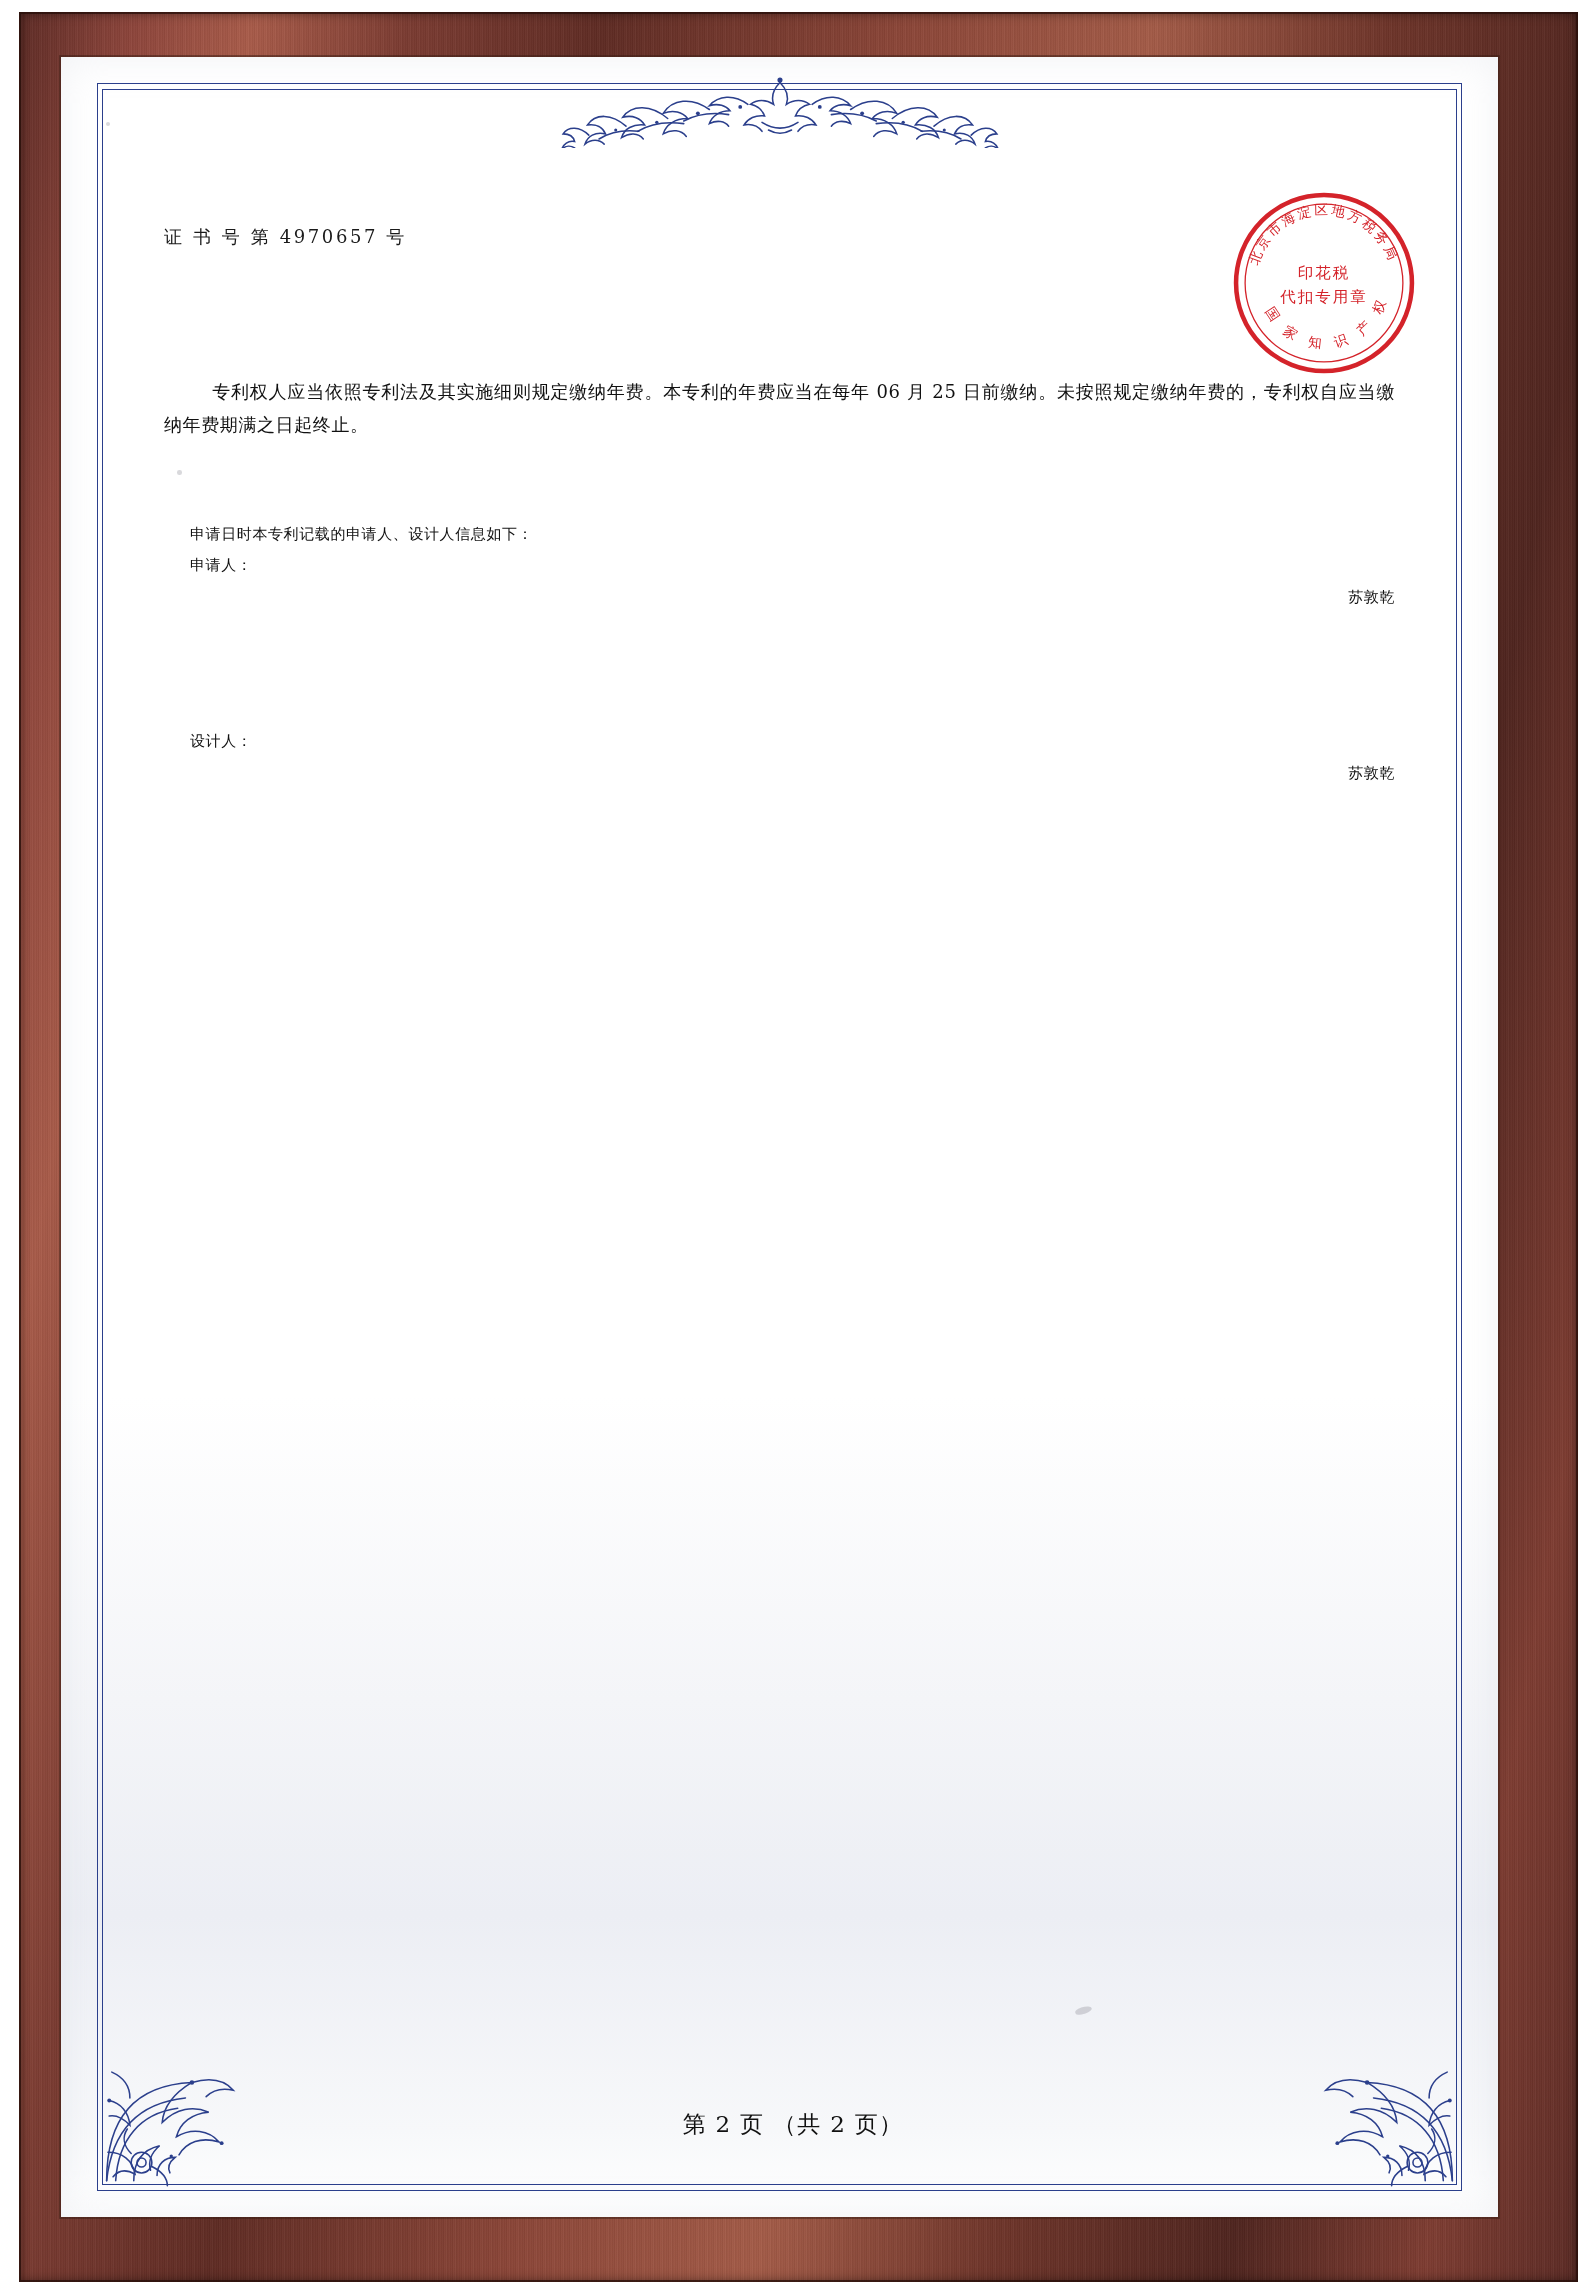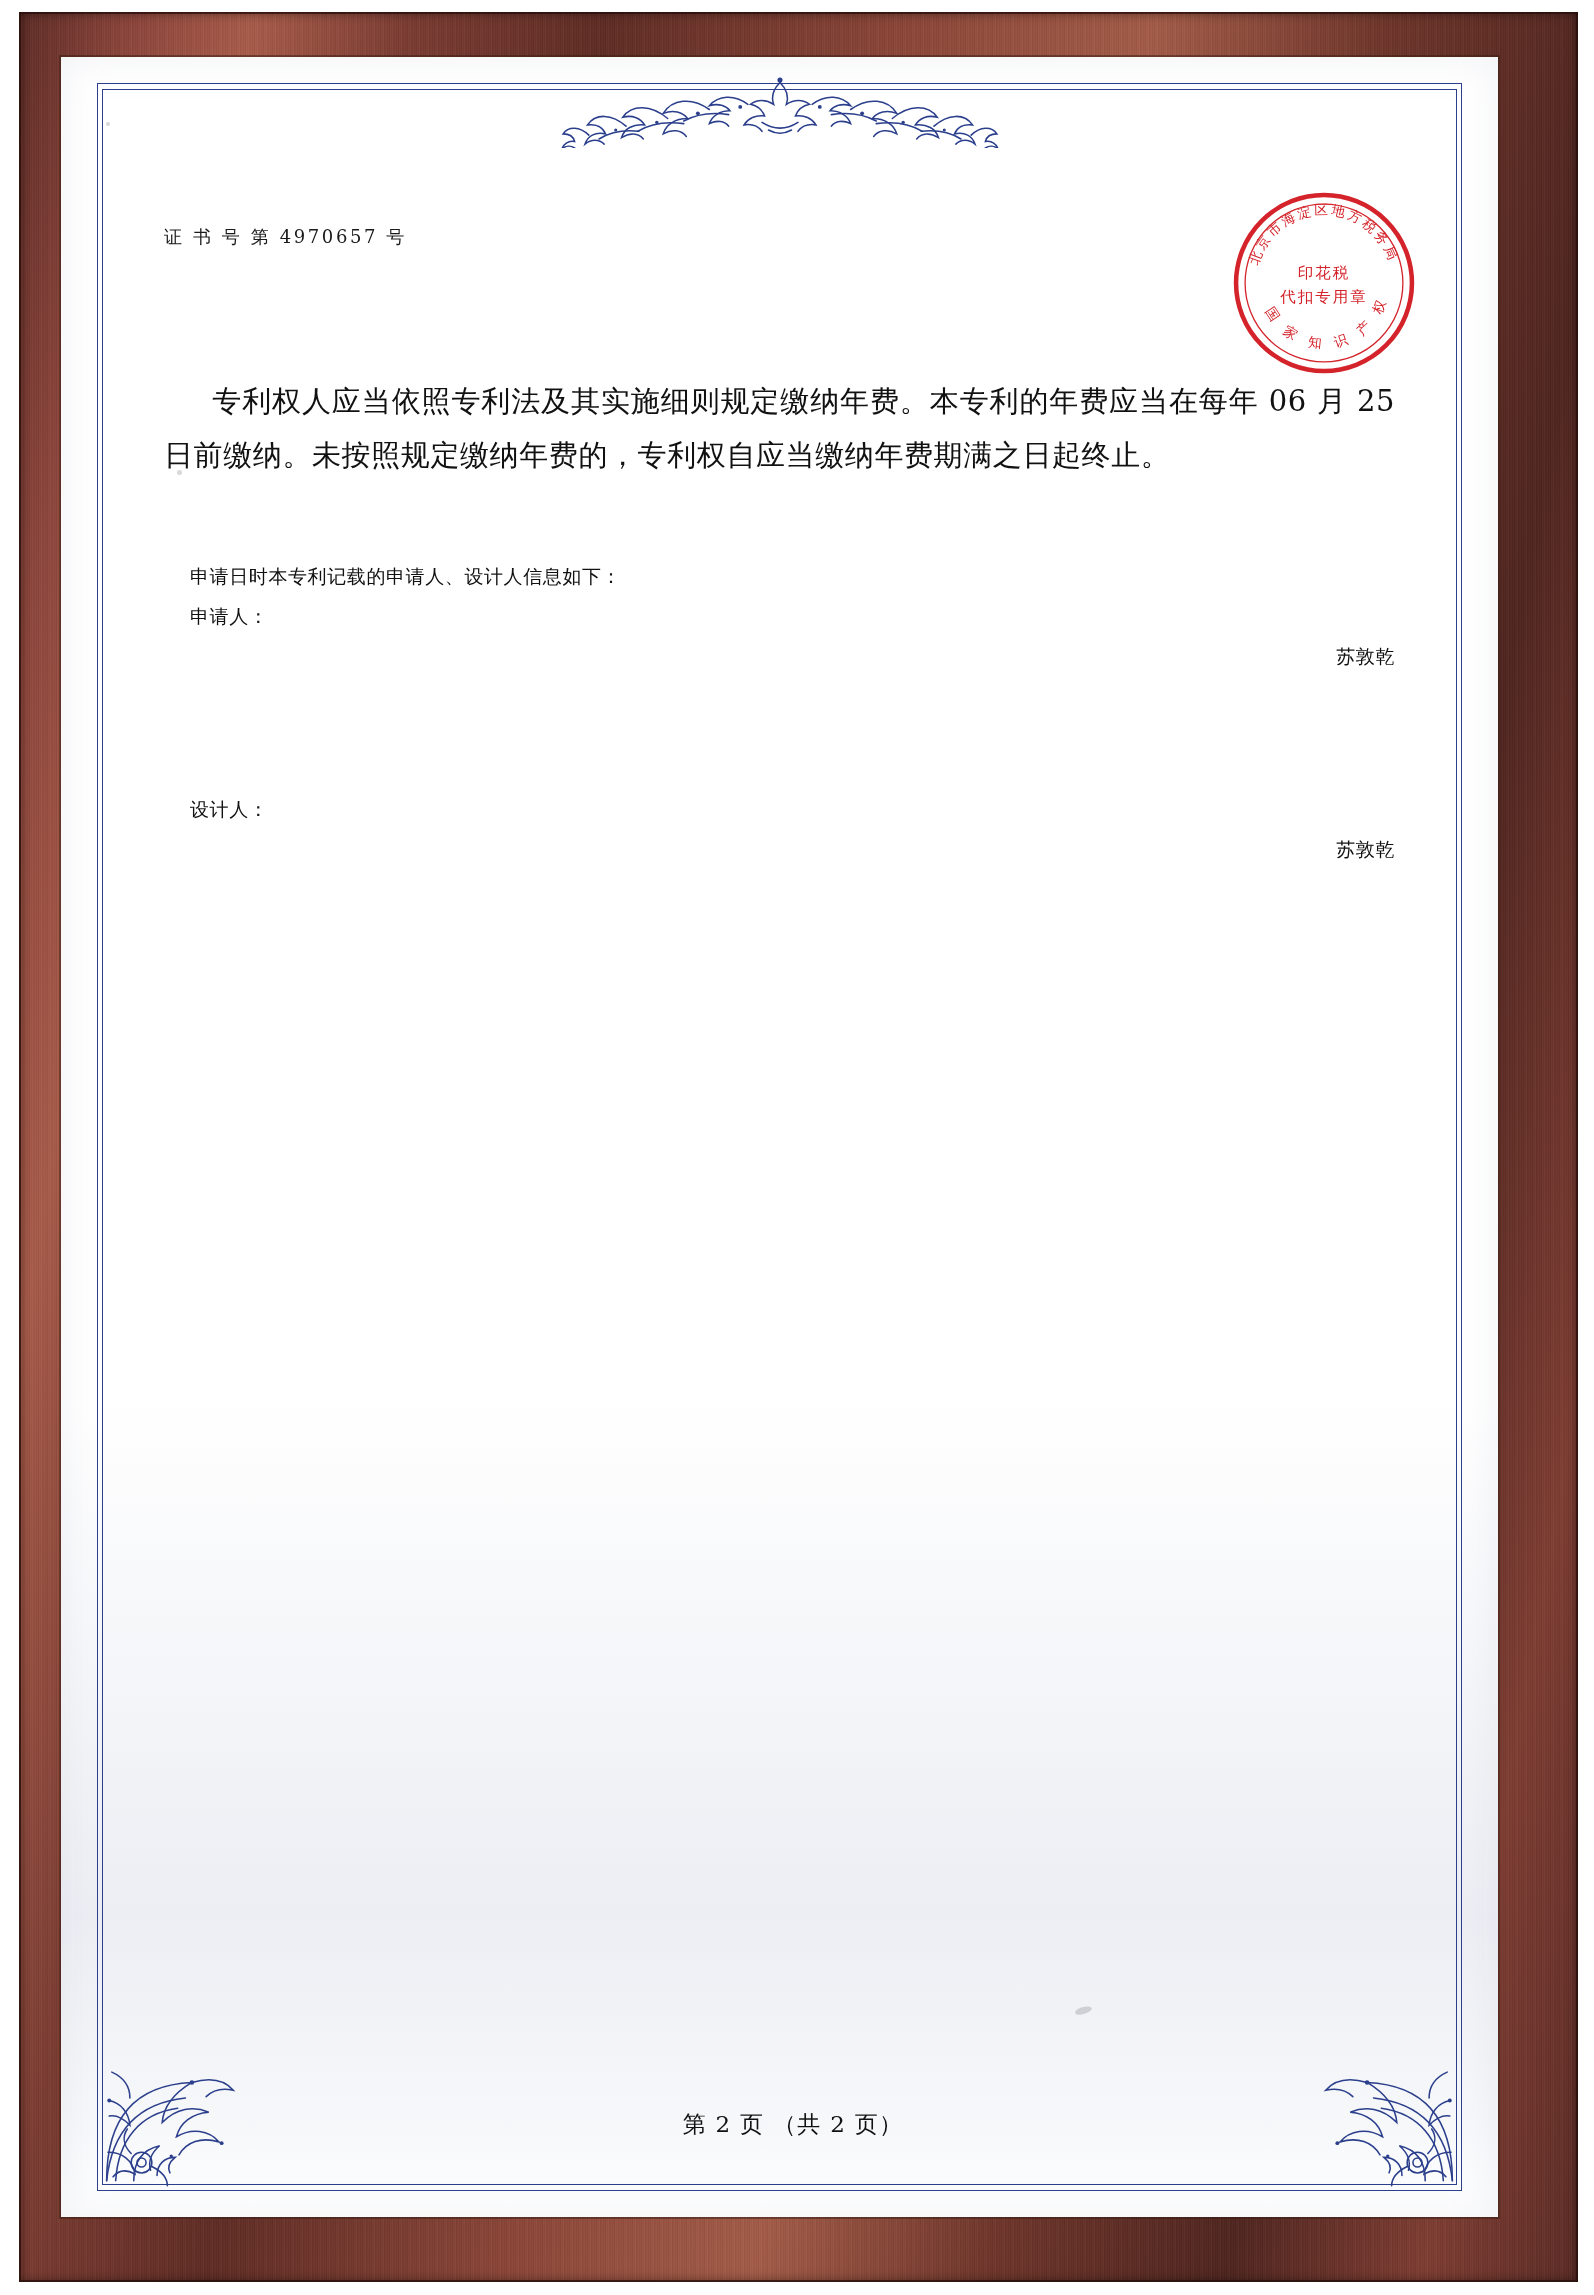--- a/index.html
+++ b/index.html
@@ -118,35 +118,35 @@
   .cert-number {
     font-size: 18px;
     letter-spacing: 2.6px;
     color: #1a1a1a;
     font-family: "DejaVu Serif", serif;
     white-space: nowrap;
   }
 
   .para {
     margin-top: 126px;
-    font-size: 29px;
+    font-size: 18px;
     line-height: 1.85;
     color: #111;
     text-align: justify;
     font-family: "DejaVu Serif", serif;
     letter-spacing: 0.6px;
   }
   .para .indent { display: inline-block; width: 48px; }
 
   .section {
     margin-top: 77px;
-    font-size: 19px;
+    font-size: 15px;
     line-height: 2.1;
     color: #111;
-    font-family: Liberation Mono, monospace;
+    font-family: Liberation Serif, serif;
     letter-spacing: 0.6px;
   }
   .lbl { display: block; padding-left: 26px; }
   .val { display: block; padding-left: 158px; text-align: right; }
   .gap-block { height: 113px; }
 
   
   .seal {
     position: absolute;
     right: 77px;

